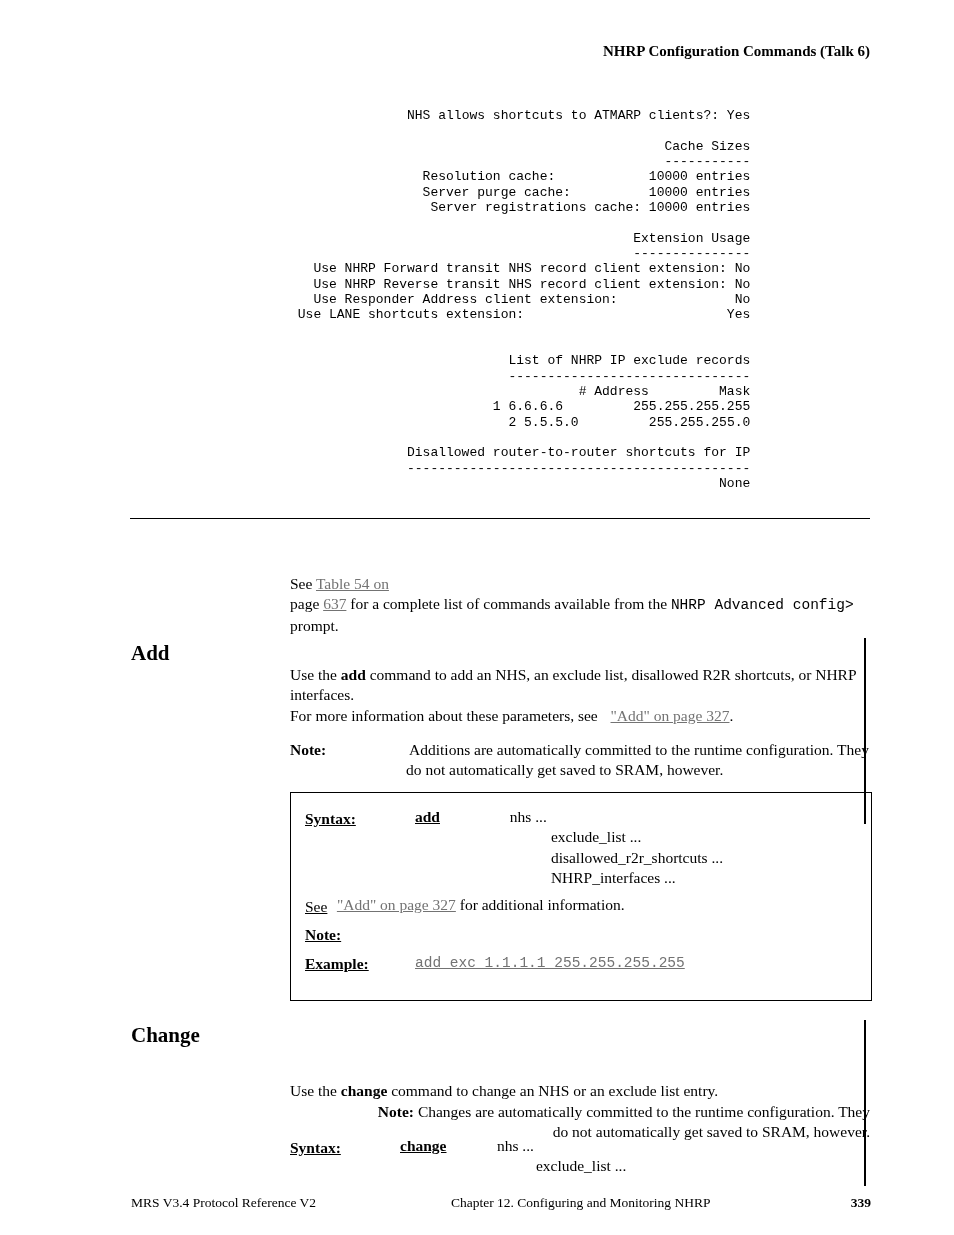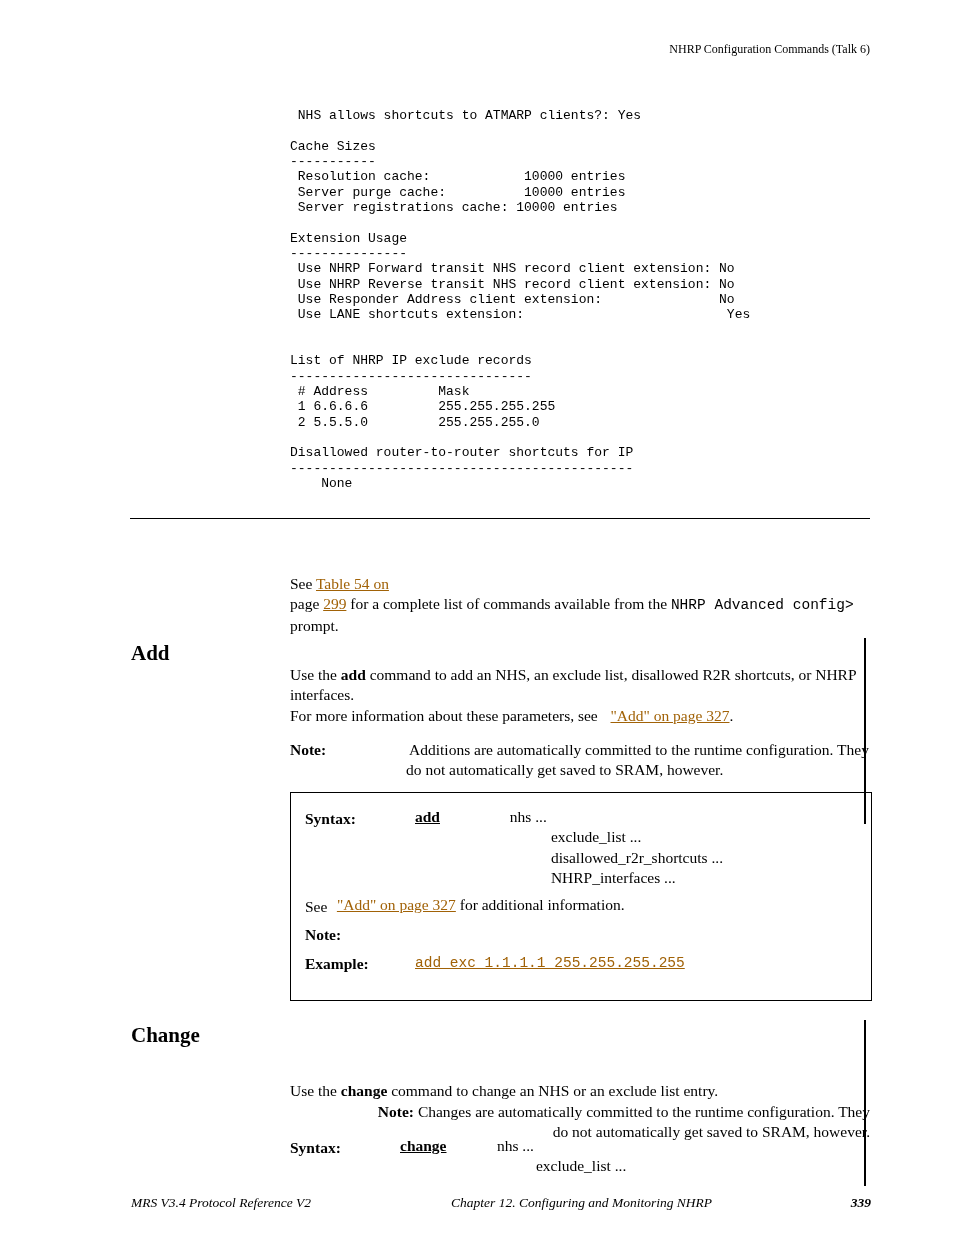--- a/index.html
+++ b/index.html
@@ -1,37 +1,37 @@
 <!DOCTYPE html>
 <html><head>
 <meta charset="utf-8">
 <style>
   html,body{margin:0;padding:0;background:#fff;color:#000;font-family:"Times New Roman",Times,serif;font-size:15.5px;line-height:1.32;}
   .page{width:954px;height:1235px;position:relative;}
-  .mono{font-family:"Courier New",Courier,monospace;font-size:13px;line-height:1.18;white-space:pre;}
+  .mono{font-family:"Courier New",Courier,monospace;font-size:13px;line-height:1.18;white-space:pre;text-align:right;}
   .hr{border:none;border-top:1.5px solid #000;height:0;}
-  a.link{color:#a16207;}
+  a.link{color:#737373;}
   .cmd{font-family:"Courier New",Courier,monospace;font-size:14.5px;}
   .italic{}
   .bold{font-weight:bold;}
   .syntax-box{border:1px solid #000;padding:14px 14px 14px 14px;}
   .sb-row{display:flex;align-items:flex-start;margin-bottom:6px;}
-  .sb-label{width:110px;font-weight:bold;padding-top:2px;}
+  .sb-label{width:110px;font-weight:bold;padding-top:2px;text-decoration:underline;}
   .sb-body{flex:1;}
   .bcmd{font-weight:bold;font-family:"Times New Roman",serif;}
   .hang{padding-left:116px;text-indent:-116px;}
   .hang-key{display:inline-block;width:116px;font-weight:bold;text-indent:0;font-family:"Courier New",monospace;font-size:14.5px;}
   .sep-bar{position:absolute;left:812px;top:0;width:28px;height:1235px;}
 </style>
 </head>
 <body>
 
 <div class="page">
 
-  <div style="position:absolute;right:84px;top:42px;font-weight:normal;font-size:12px;margin-left:35px;">NHRP Configuration Commands (Talk 6)</div>
+  <div style="position:absolute;right:84px;top:42px;font-weight:bold;font-size:15px;margin-left:35px;">NHRP Configuration Commands (Talk 6)</div>
 
   <div class="mono" style="position:absolute;left:290px;top:108px;"> NHS allows shortcuts to ATMARP clients?: Yes
 
 Cache Sizes
 -----------
  Resolution cache:            10000 entries
  Server purge cache:          10000 entries
  Server registrations cache: 10000 entries
 
 Extension Usage
@@ -51,21 +51,21 @@
 Disallowed router-to-router shortcuts for IP
 --------------------------------------------
     None</div>
 
   <hr class="hr" style="position:absolute;left:130px;top:510px;width:740px;">
 
   <div style="position:absolute;left:290px;top:574px;width:580px;">
     <span> See </span>
     <a class="link" href="#">Table 54 on</a>
     <br>
-    <span>page </span><a class="link" href="#">299</a><span> for a complete list of commands available from the </span><span class="cmd">NHRP Advanced config&gt;</span><span> prompt.</span>
+    <span>page </span><a class="link" href="#">637</a><span> for a complete list of commands available from the </span><span class="cmd">NHRP Advanced config&gt;</span><span> prompt.</span>
   </div>
 
   <div style="position:absolute;left:131px;top:640px;font-weight:bold;font-size:21px;">Add</div>
 
   <div style="position:absolute;left:290px;top:665px;width:580px;">
     <span>Use the </span><span class="bcmd">add</span><span> command to add an NHS, an exclude list, disallowed R2R shortcuts, or NHRP interfaces.</span>
     <br>
     <span>For more information about these parameters, see</span>
     <span style="display:inline-block;width:5px;"></span>
     <a class="link" href="#">"Add" on page 327</a><span>.</span>
@@ -128,21 +128,21 @@
       <div class="sb-body">
         <span class="bold" style="text-decoration:underline;">change</span>
         &nbsp;&nbsp;&nbsp;&nbsp;&nbsp;&nbsp;&nbsp;&nbsp;&nbsp;&nbsp;&nbsp;
         <span class="italic">nhs ...</span><br>
         <span style="display:inline-block;width:132px;"></span>
         <span class="italic">exclude_list ...</span>
       </div>
     </div>
   </div>
 
-  <div style="position:absolute;left:131px;top:1194px;width:740px;font-size:13.5px;font-style:italic;">
+  <div style="position:absolute;left:131px;top:1194px;width:740px;font-size:13.5px;">
     <span>MRS V3.4 Protocol Reference V2</span>
     <span style="position:absolute;left:320px;">Chapter 12. Configuring and Monitoring NHRP</span>
     <span style="position:absolute;right:0;font-weight:bold;">339</span>
   </div>
 
   <div class="sep-bar">
     <div style="position:absolute;top:638px;left:52px;width:2px;height:186px;background:#000;"></div>
     <div style="position:absolute;top:1020px;left:52px;width:2px;height:166px;background:#000;"></div>
   </div>
 

